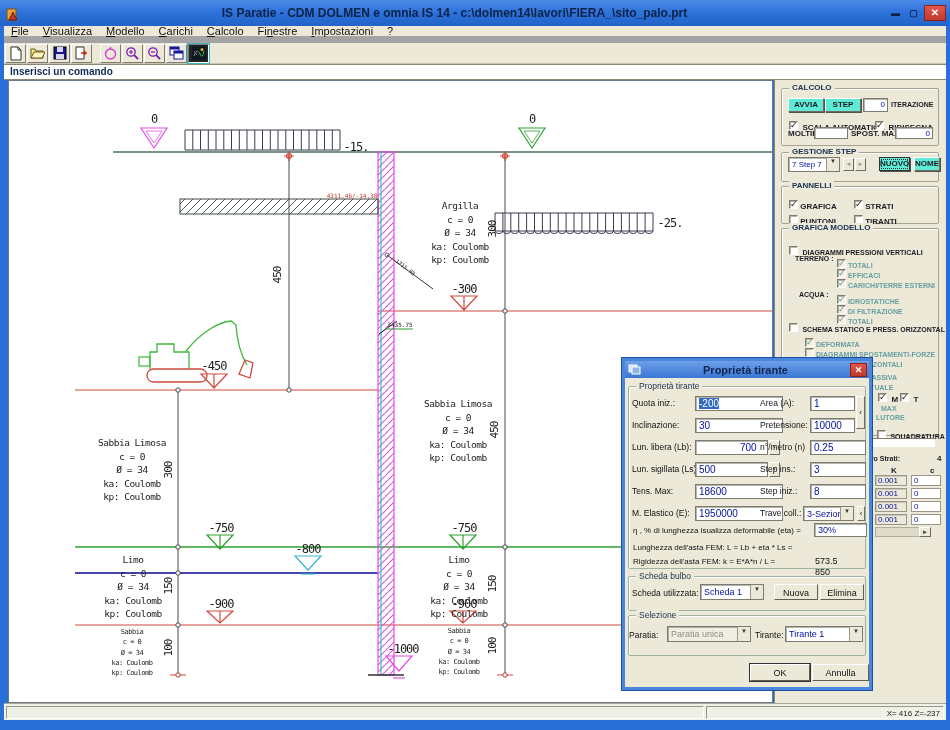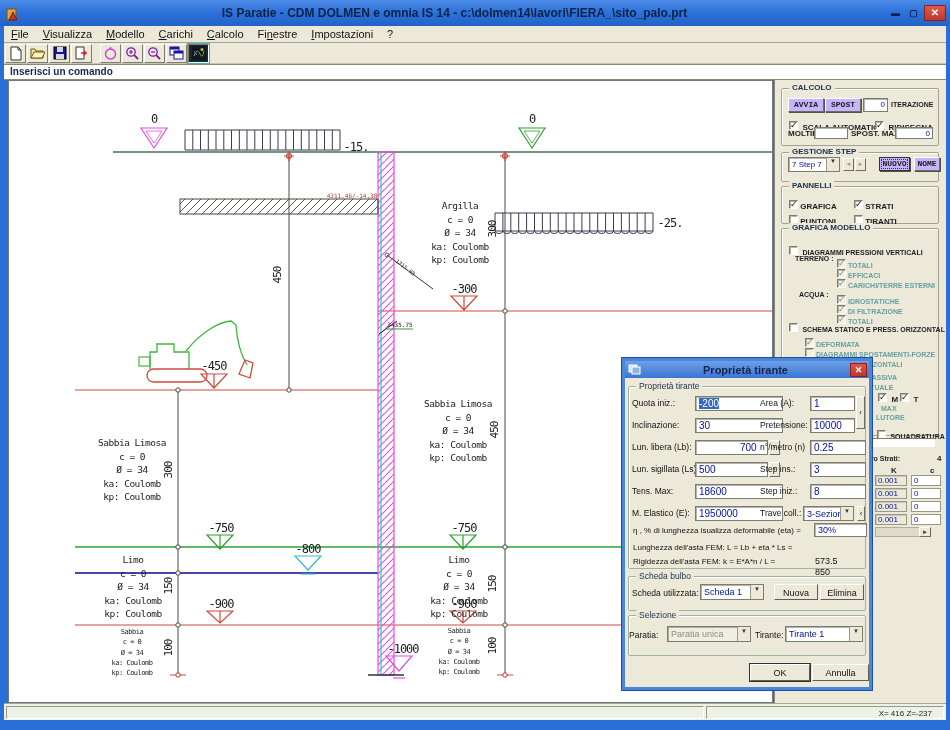--- a/index.html
+++ b/index.html
@@ -13,37 +13,37 @@
     display:flex;align-items:center;z-index:10;}
   .app-logo{width:15px;height:15px;margin-left:6px;flex:0 0 auto;}
   .title-text{flex:1;text-align:center;font-size:12px;font-weight:bold;color:#0c2347;
     white-space:nowrap;overflow:hidden;}
   .winbtns{display:flex;align-items:center;margin-right:4px;gap:3px;}
   .wbtn{width:15px;height:13px;color:#0c2347;font-size:9px;line-height:12px;text-align:center;font-weight:bold;}
   .wbtn.close{width:22px;height:16px;background:linear-gradient(#e2574b,#c03a2e);
     border:1px solid #8d1f16;color:#fff;font-size:10px;line-height:14px;border-radius:1px;}
 
   .menubar{position:absolute;left:4px;top:26px;width:942px;height:17px;background:#ece9d8;
-    border-bottom:1px solid #a3a3a3;z-index:9;font-size:11px;color:#111;display:flex;align-items:center;}
+    border-bottom:7px solid #a3a3a3;z-index:9;font-size:11px;color:#111;display:flex;align-items:center;}
   .mi{padding:1px 7px;}
   .toolbar{position:absolute;left:4px;top:43px;width:942px;height:21px;background:#ece9d8;
     display:flex;align-items:center;z-index:9;border-bottom:1px solid #c8c4b2;}
   .tbtn{width:21px;height:19px;background:#ece9d8;border:1px solid;margin-left:1px;
     border-color:#fff #7f7c6f #7f7c6f #fff;display:flex;align-items:center;justify-content:center;}
   .tbtn.gap{margin-left:8px;}
   .tbtn.pressed{border-color:#7f7c6f #fff #fff #7f7c6f;background:#22242c;outline:1px solid #3db8b8;}
   .cmdbar{position:absolute;left:4px;top:64px;width:942px;height:16px;background:#fff;
     border-top:1px solid #8a8876;border-bottom:1px solid #8a8876;z-index:9;
     font-size:10px;font-weight:bold;color:#102a55;line-height:14px;padding-left:6px;}
 
   .statusbar{position:absolute;left:4px;top:703px;width:942px;height:17px;background:#eef2e6;
     z-index:9;border-top:1px solid #a8a696;}
   .scell{position:absolute;top:2px;height:13px;border:1px solid;border-color:#9a9888 #fff #fff #9a9888;}
   .scell.l{left:2px;width:698px;}
-  .scell.r{left:702px;width:238px;font-size:8px;color:#222;text-align:right;padding:2px 11px 0 0;}
+  .scell.r{left:702px;width:238px;font-size:8px;color:#222;text-align:right;padding:2px 3px 0 0;}
 
   
   .canvas{position:absolute;left:8px;top:80px;width:765px;height:623px;background:#fff;
     border:1px solid #6b7a88;z-index:1;}
   svg.draw{position:absolute;left:0;top:0;width:950px;height:730px;z-index:2;pointer-events:none;}
   .labels{position:absolute;left:0;top:0;width:950px;height:730px;z-index:3;pointer-events:none;}
   .cad-label{position:absolute;transform:translate(-50%,-50%);font-family:"DejaVu Sans Mono",monospace;
     font-size:12px;color:#1c1c1c;white-space:nowrap;letter-spacing:-1px;}
   .dim-label{position:absolute;transform:translate(-50%,-50%) rotate(-90deg);
     font-family:"DejaVu Sans Mono",monospace;font-size:11px;color:#1c1c1c;letter-spacing:-1px;}
@@ -66,22 +66,22 @@
   .pp{position:absolute;white-space:nowrap;}
   .plb{font-size:8px;font-weight:bold;color:#1c1c24;}
   .plb.small{font-size:7px;}
   .plb.dis{color:#68a0a0;}
   .cb{display:inline-block;width:9px;height:9px;background:#fff;border:1px solid;
     border-color:#7f7c6f #fff #fff #7f7c6f;box-shadow:inset 1px 1px 0 #b8b5a5;
     font-size:9px;line-height:8px;color:#111;text-align:center;vertical-align:middle;}
   .cb.on::after{content:"✓";position:relative;top:-1px;}
   .cb.dis{background:#f2f0e4;}
   .cb.dis.on::after{color:#5f9ea0;}
-  .pbtn{position:absolute;background:#c4b5fd;border:1px solid;border-color:#fff #6f6c5f #6f6c5f #fff;
-    box-shadow:1px 1px 0 #55524a;font-size:8px;font-weight:bold;color:#1c1c24;text-align:center;font-family:Liberation Mono, monospace;}
+  .pbtn{position:absolute;background:#5eead4;border:1px solid;border-color:#fff #6f6c5f #6f6c5f #fff;
+    box-shadow:1px 1px 0 #55524a;font-size:8px;font-weight:bold;color:#1c1c24;text-align:center;}
   .pbtn.focus{border:1px solid #333;outline:1px dotted #333;outline-offset:-3px;}
   .pin{position:absolute;background:#fff;border:1px solid #7b7b6f;
     box-shadow:inset 1px 1px 0 rgba(90,90,80,.45);font-size:8px;color:#00119c;padding:1px 2px 0 2px;}
   .pin.num{text-align:right;}
   .drop{position:absolute;background:#fff;border:1px solid #7b7b6f;
     box-shadow:inset 1px 1px 0 rgba(90,90,80,.45);font-size:8px;color:#00119c;}
   .drop .dv{position:absolute;left:3px;top:2px;white-space:nowrap;}
   .drop .db{position:absolute;right:0;top:0;bottom:0;width:13px;background:#ece9d8;
     border-left:1px solid #9a9788;text-align:center;}
   .drop .db::after{content:"▼";font-size:6px;color:#333;position:relative;top:-2px;}
@@ -400,21 +400,21 @@
       <div>kp: Coulomb</div>
     </div>
   </div>
 
 <div class="rightpanel">
 
   <div class="grp" style="left:6px;top:8px;width:158px;height:58px;">
     <span class="t">CALCOLO</span>
   </div>
   <div class="pbtn" style="left:13px;top:18px;width:36px;height:14px;line-height:12px;"><span>AVVIA</span></div>
-  <div class="pbtn" style="left:50px;top:18px;width:36px;height:14px;line-height:12px;"><span>SPOST</span></div>
+  <div class="pbtn" style="left:50px;top:18px;width:36px;height:14px;line-height:12px;"><span>STEP</span></div>
   <div class="pin num" style="left:88px;top:18px;width:25px;height:14px;"><span>0</span></div>
   <div class="pp plb small" style="left:116px;top:21px;">ITERAZIONE</div>
   <div class="pp" style="left:14px;top:36px;"><span class="cb on"></span> <span class="plb">SCALA AUTOMATICA</span></div>
   <div class="pp" style="left:100px;top:36px;"><span class="cb on"></span> <span class="plb">RIDISEGNA</span></div>
   <div class="pp plb" style="left:13px;top:49px;">MOLTIP:</div>
   <div class="pin" style="left:39px;top:47px;width:34px;height:12px;"><span></span></div>
   <div class="pp plb" style="left:76px;top:49px;">SPOST. MAX:</div>
   <div class="pin num" style="left:120px;top:47px;width:38px;height:12px;"><span>0</span></div>
 
   <div class="grp" style="left:6px;top:72px;width:158px;height:30px;">

